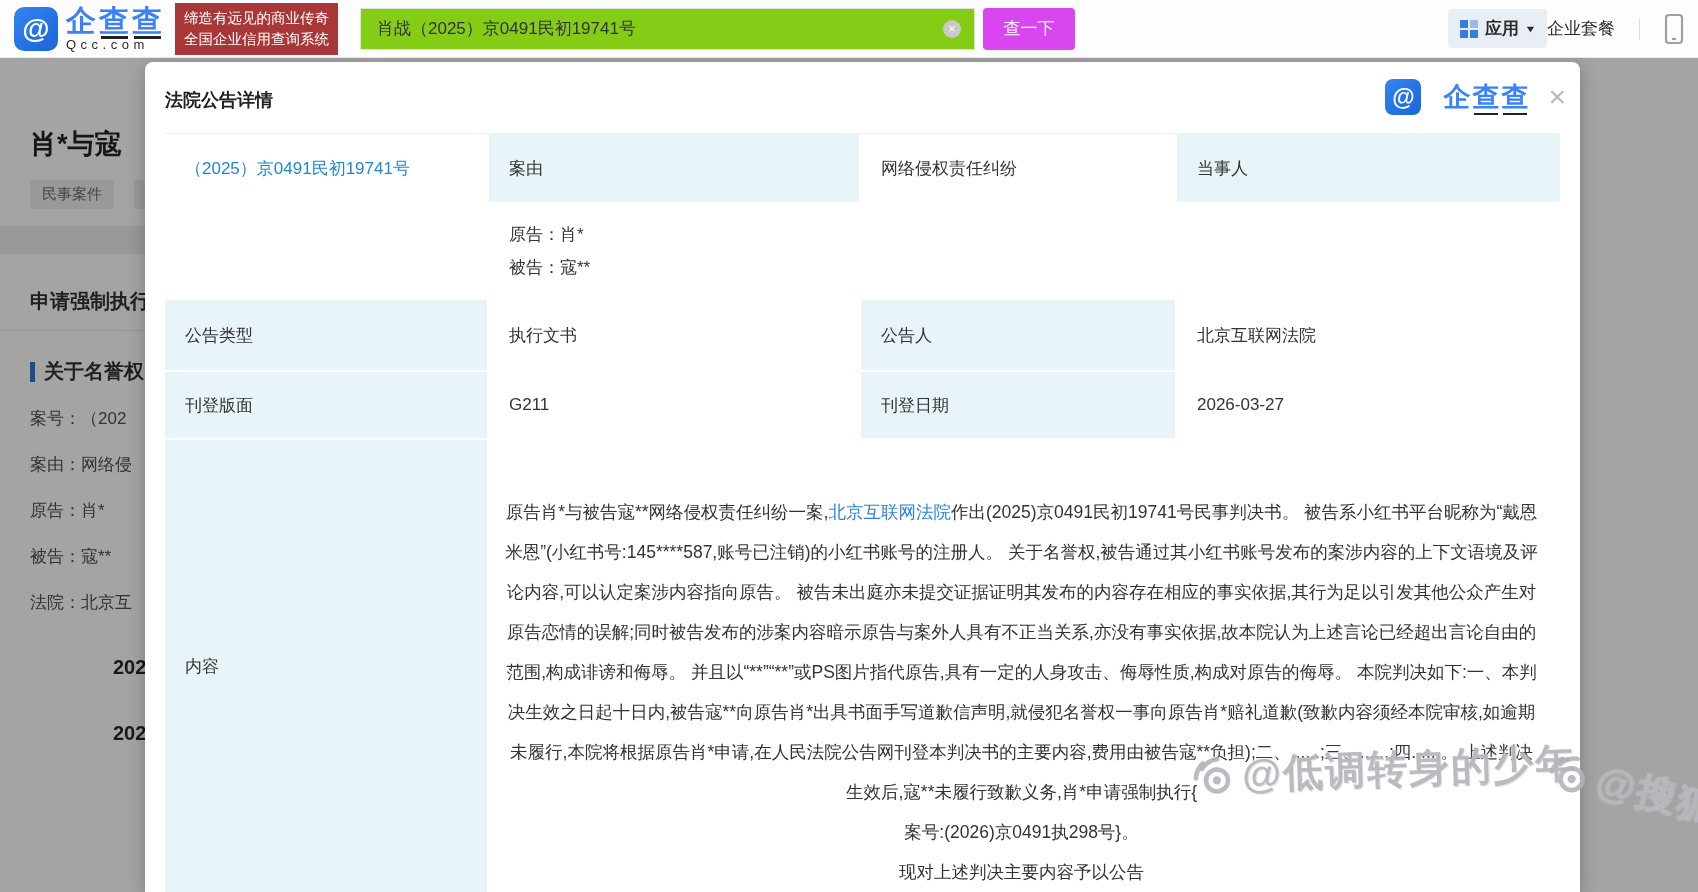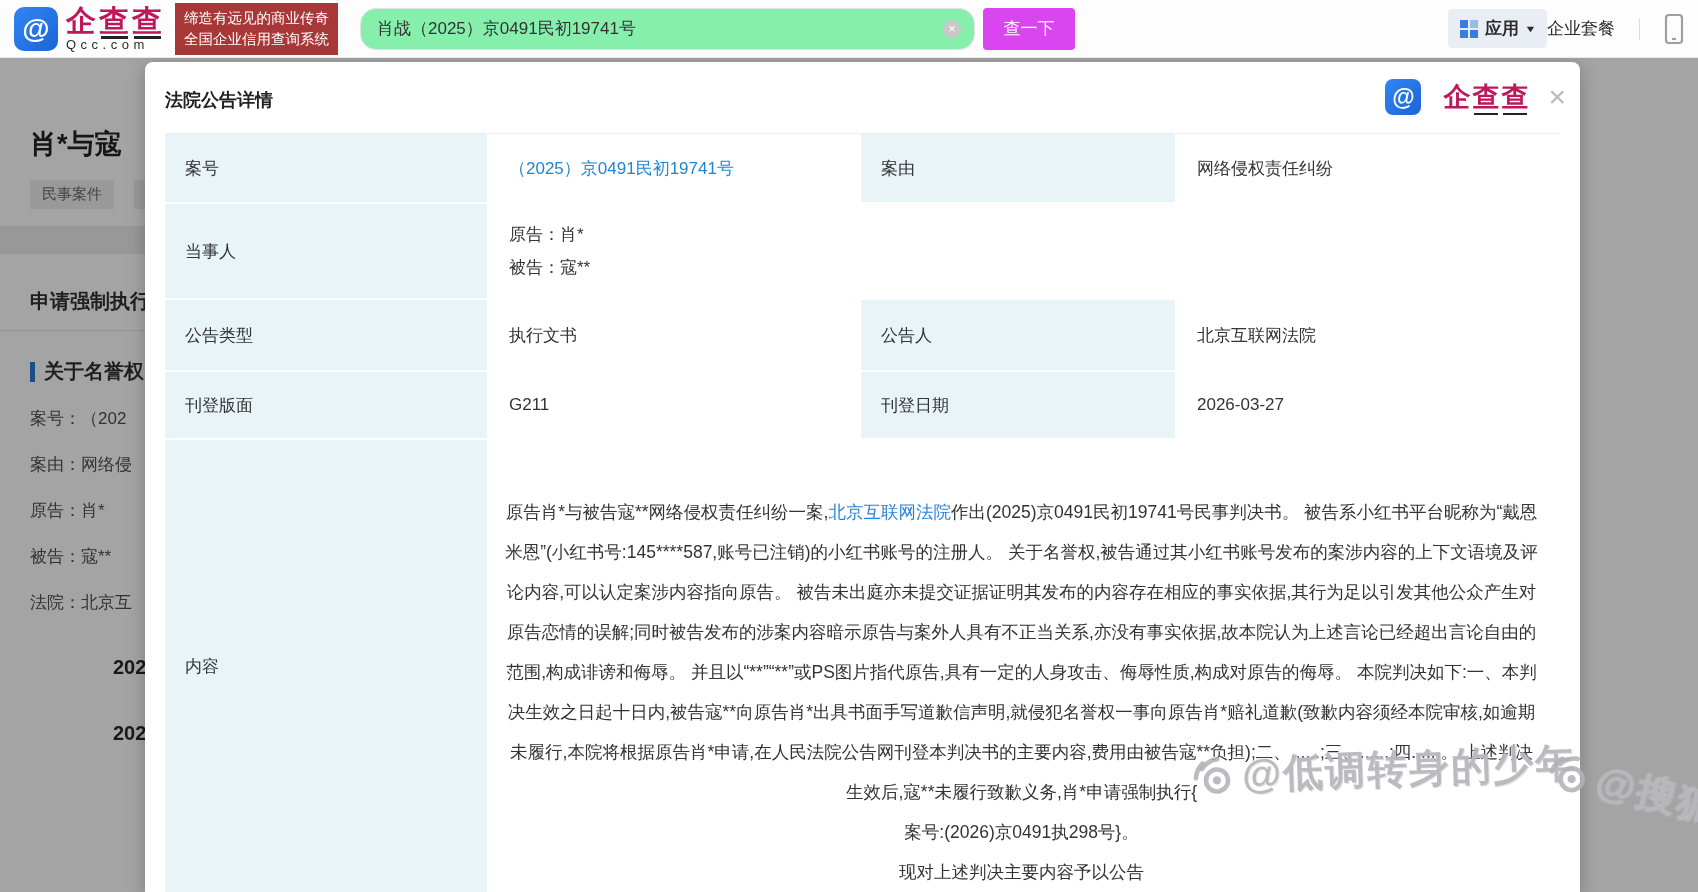--- a/index.html
+++ b/index.html
@@ -6,34 +6,34 @@
   html,body { width:1698px; height:892px; overflow:hidden; }
   body { position:relative; font-family:"Liberation Sans","DejaVu Sans",sans-serif; background:#fff; color:#333; }
 
   
   .topbar { position:absolute; top:0; left:0; width:1698px; height:58px; background:#fdfdfd;
             border-bottom:1px solid #e9e9e9; display:flex; align-items:center; z-index:5; }
   .logo { display:flex; align-items:center; margin-left:14px; cursor:pointer; }
   .logo-icon { width:44px; height:44px; border-radius:10px; background:linear-gradient(135deg,#3286f2,#1b64d8);
                color:#fff; font-size:28px; font-weight:bold; display:flex; align-items:center; justify-content:center; }
   .logo-text-wrap { position:relative; margin-left:8px; }
-  .logo-text { font-size:30px; font-weight:bold; color:#be185d; letter-spacing:3px; line-height:30px;font-family:Liberation Serif, serif; }
+  .logo-text { font-size:30px; font-weight:bold; color:#3b82f6; letter-spacing:3px; line-height:30px;font-family:Liberation Serif, serif; }
   .logo-sub { font-size:13px; color:#2b2b2b; letter-spacing:4.5px; line-height:14px; margin-top:2px; }
   .ul { position:absolute; height:3px; background:#222; top:30px; }
   .ul1 { left:35px; width:27px; } .ul2 { left:68px; width:27px; }
   .logo-text-wrap.small .logo-text { font-size:27px; letter-spacing:2px; line-height:30px; }
   .logo-text-wrap.small .ul { top:31px; height:2px; }
   .logo-text-wrap.small .ul1 { left:31px; width:24px; } .logo-text-wrap.small .ul2 { left:60px; width:24px; }
 
   .slogan { margin-left:10px; background:#a83838; color:#fff; font-size:14.5px; line-height:21px;
             padding:5px 9px; white-space:nowrap; }
 
   .searchwrap { display:flex; align-items:center; margin-left:22px; }
   .search-box { position:relative; width:615px; height:42px; }
-  .search-input { width:100%; height:100%; background:#86efac; border:1px solid #e2e2e2; border-radius:16px;
+  .search-input { width:100%; height:100%; background:#84cc16; border:1px solid #e2e2e2; border-radius:0;
                   font-size:17px; color:#333; padding:0 32px 0 16px; outline:none;
                   font-family:"Liberation Sans","DejaVu Sans",sans-serif; }
   .clear-btn { position:absolute; right:14px; top:12px; width:18px; height:18px; border-radius:50%; background:#c9c9c9;
                color:#fff; font-size:13px; line-height:18px; text-align:center; cursor:pointer; }
   .search-btn { margin-left:8px; width:92px; height:42px; background:#d946ef; color:#fff; font-size:17px;
                 border:none; border-radius:4px; cursor:pointer; font-family:inherit; }
   .spacer { flex:1; }
   .apps-btn { display:flex; align-items:center; gap:7px; background:#e9eef5; border-radius:4px;
               padding:8px 12px; cursor:pointer; }
   .apps-label { font-size:17px; font-weight:bold; color:#2b2b2b; }
@@ -167,21 +167,20 @@
         <div class="logo-text">企查查</div>
         <i class="ul ul1"></i>
         <i class="ul ul2"></i>
       </div>
       <div class="close-x">×</div>
     </div>
   </div>
 
   <div class="table">
 
-    <div class="cell label">案号</div>
     <div class="cell">
       <a class="case-link">（2025）京0491民初19741号</a>
     </div>
     <div class="cell label">案由</div>
     <div class="cell">网络侵权责任纠纷</div>
 
     <div class="cell label">当事人</div>
     <div class="cell span3 parties">
       <div>原告：肖*</div>
       <div>被告：寇**</div>

